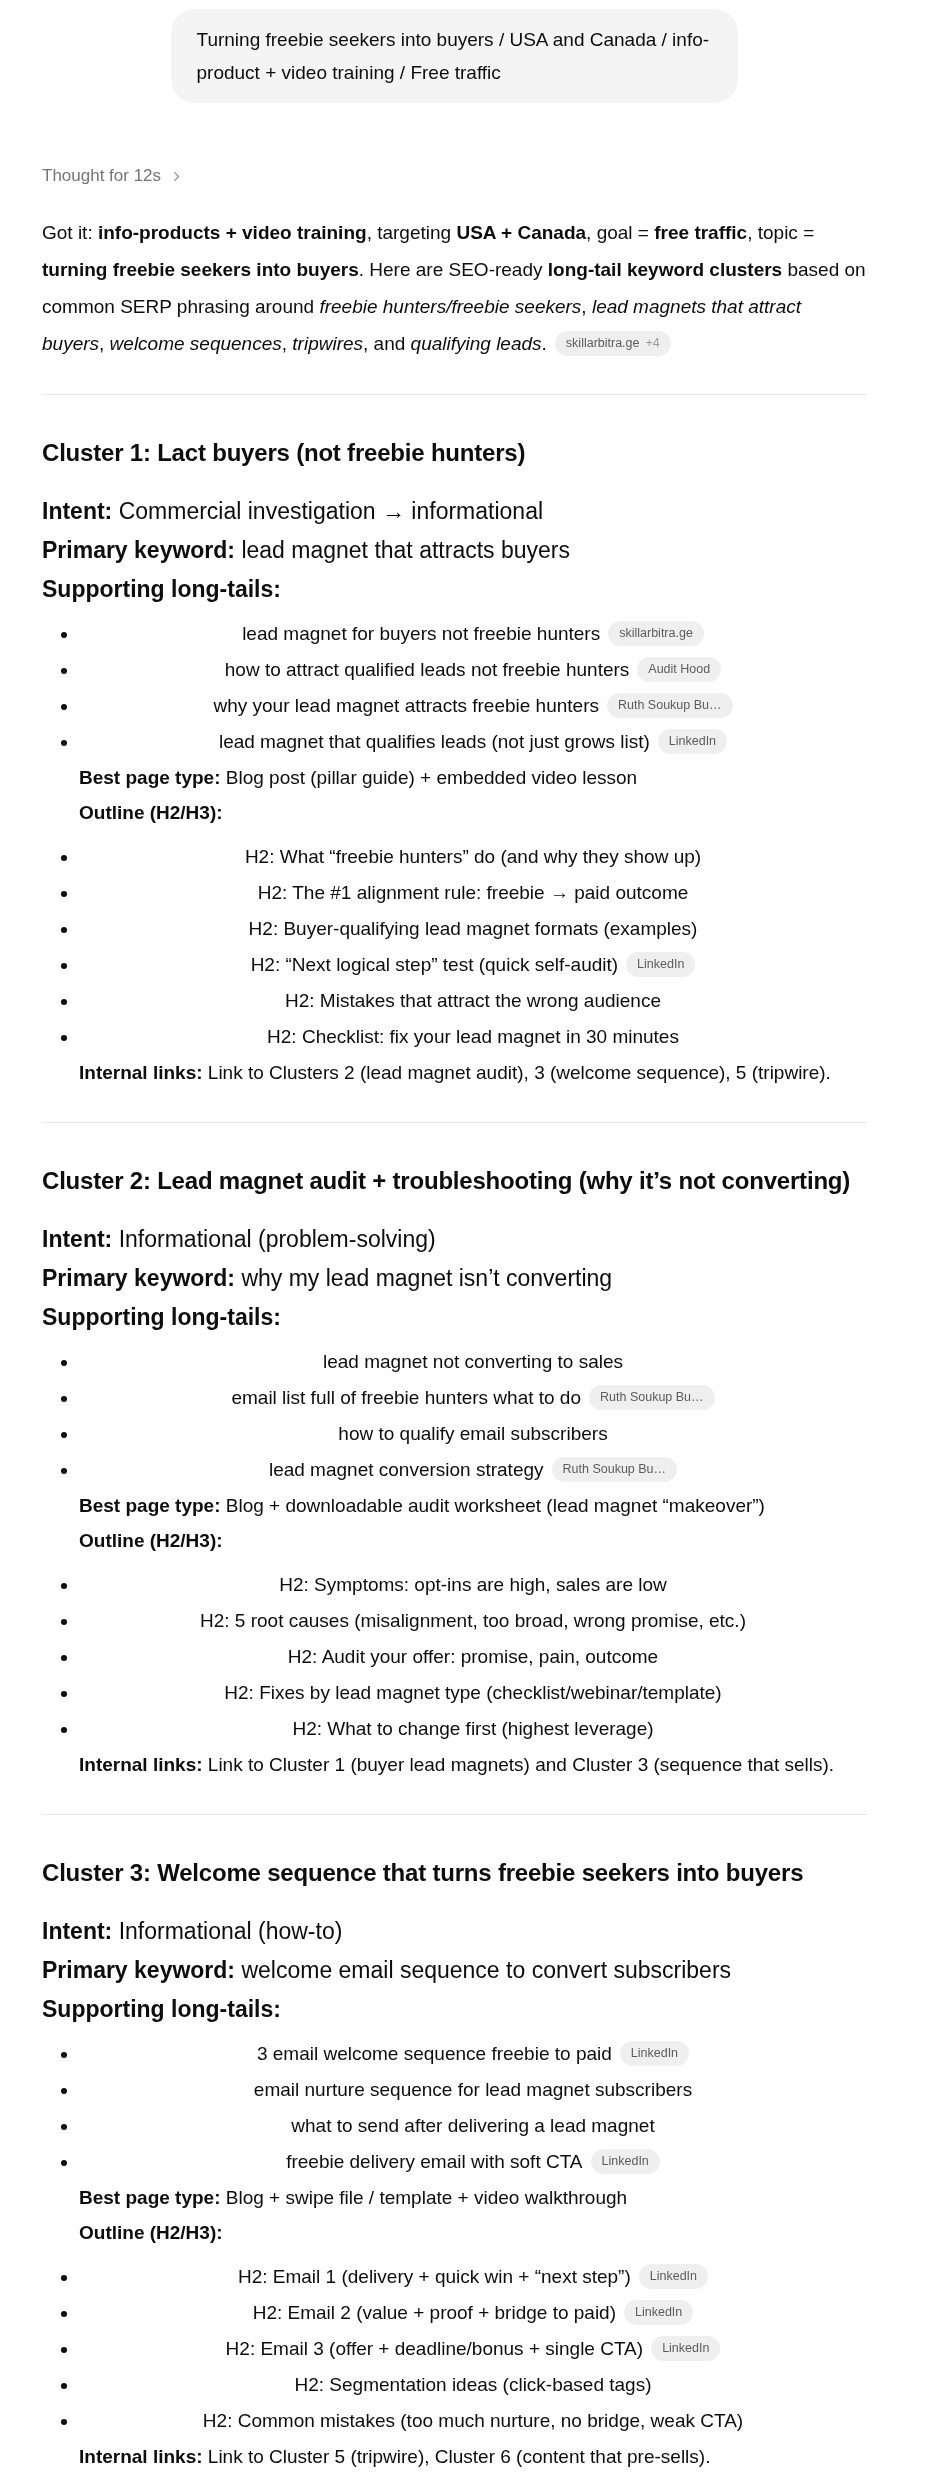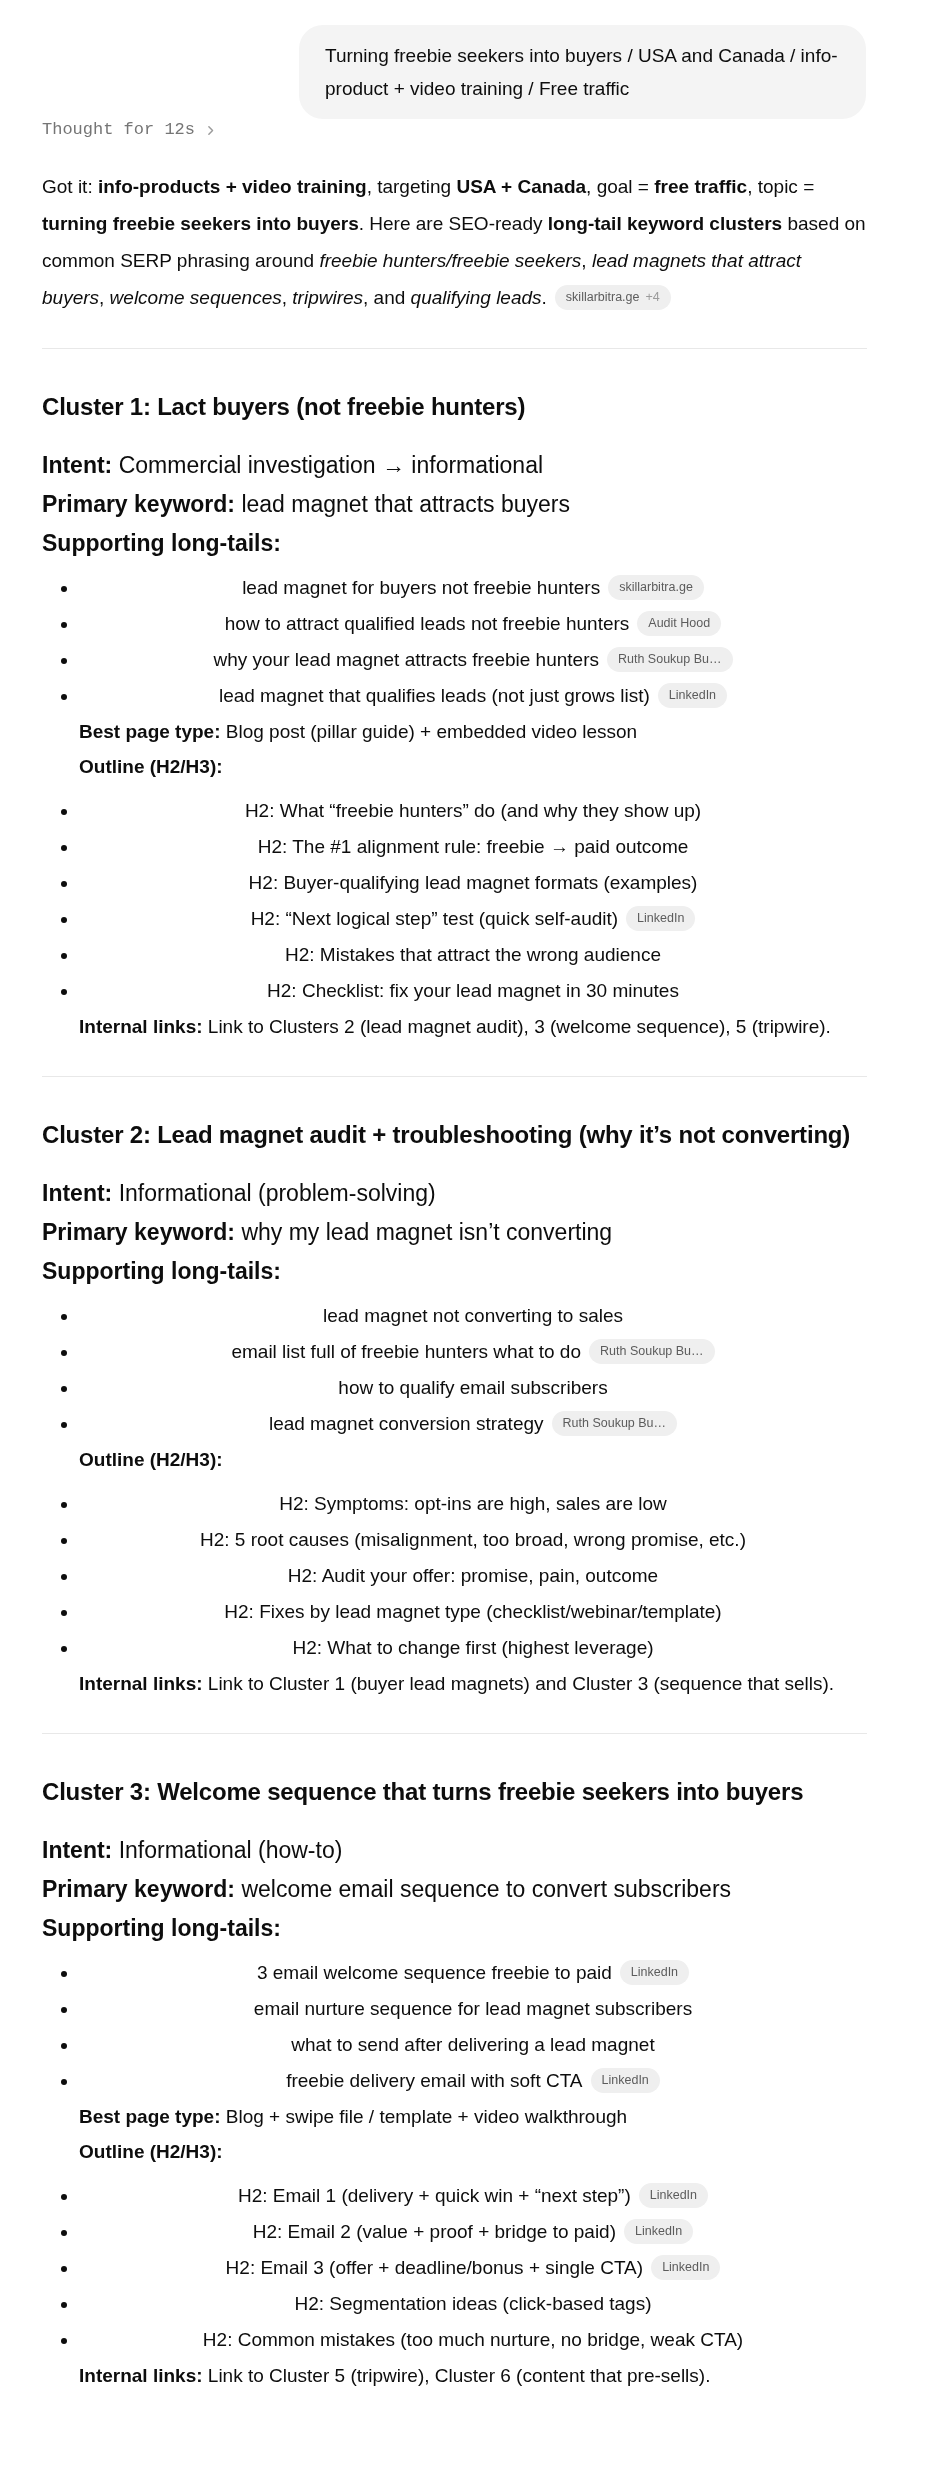--- a/index.html
+++ b/index.html
@@ -5,39 +5,40 @@
   html,body{margin:0;padding:0;background:#ffffff;}
   body{
     width:945px;
     color:#0d0d0d;
     font-family:"Liberation Sans","DejaVu Sans",sans-serif;
     -webkit-font-smoothing:antialiased;
   }
   .page{width:945px;padding-bottom:28px;}
 
   
-  .bubble-row{display:flex;justify-content:flex-end;padding:25px 79px 0 42px;}
+  .bubble-row{display:flex;justify-content:center;padding:9px 79px 0 42px;}
   .user-bubble{
     background:#f4f4f4;
     border-radius:24px;
     padding:14px 26px;
     font-size:19px;
     line-height:33px;
     max-width:515px;
     color:#0d0d0d;
   }
 
   
   .content{padding-left:42px;width:825px;}
 
   .thought{
+    margin-top:62px;
     display:flex;align-items:center;gap:9px;
     color:#757575;font-size:17px;line-height:22px;
     background:none;border:none;padding:0;cursor:pointer;
-    font-family:Liberation Mono, monospace;
+    font-family:Liberation Sans, sans-serif;
     justify-content:center;
   }
   .thought svg{display:block;}
 
   .intro{font-size:19px;line-height:37px;margin:27px 0 0;}
   .intro b{font-weight:700;}
   .intro i{font-style:italic;}
 
   .pill{
     display:inline-flex;align-items:center;
@@ -135,20 +136,21 @@
           <ul class="klist">
             <li><span>lead magnet not converting to sales</span></li>
             <li><span>email list full of freebie hunters what to do</span><span class="pill">
                 <span>Ruth Soukup Bu…</span>
               </span></li>
             <li><span>how to qualify email subscribers</span></li>
             <li><span>lead magnet conversion strategy</span><span class="pill">
                 <span>Ruth Soukup Bu…</span>
               </span></li>
           </ul>
+          <p class="sub"><b>Best page type:</b><span> Blog + downloadable audit worksheet (lead magnet “makeover”)</span></p>
           <p class="sub"><b>Outline (H2/H3):</b></p>
           <ul class="klist">
             <li><span>H2: Symptoms: opt-ins are high, sales are low</span></li>
             <li><span>H2: 5 root causes (misalignment, too broad, wrong promise, etc.)</span></li>
             <li><span>H2: Audit your offer: promise, pain, outcome</span></li>
             <li><span>H2: Fixes by lead magnet type (checklist/webinar/template)</span></li>
             <li><span>H2: What to change first (highest leverage)</span></li>
           </ul>
           <p class="sub"><b>Internal links:</b><span> Link to Cluster 1 (buyer lead magnets) and Cluster 3 (sequence that sells).</span></p>
         </section>

